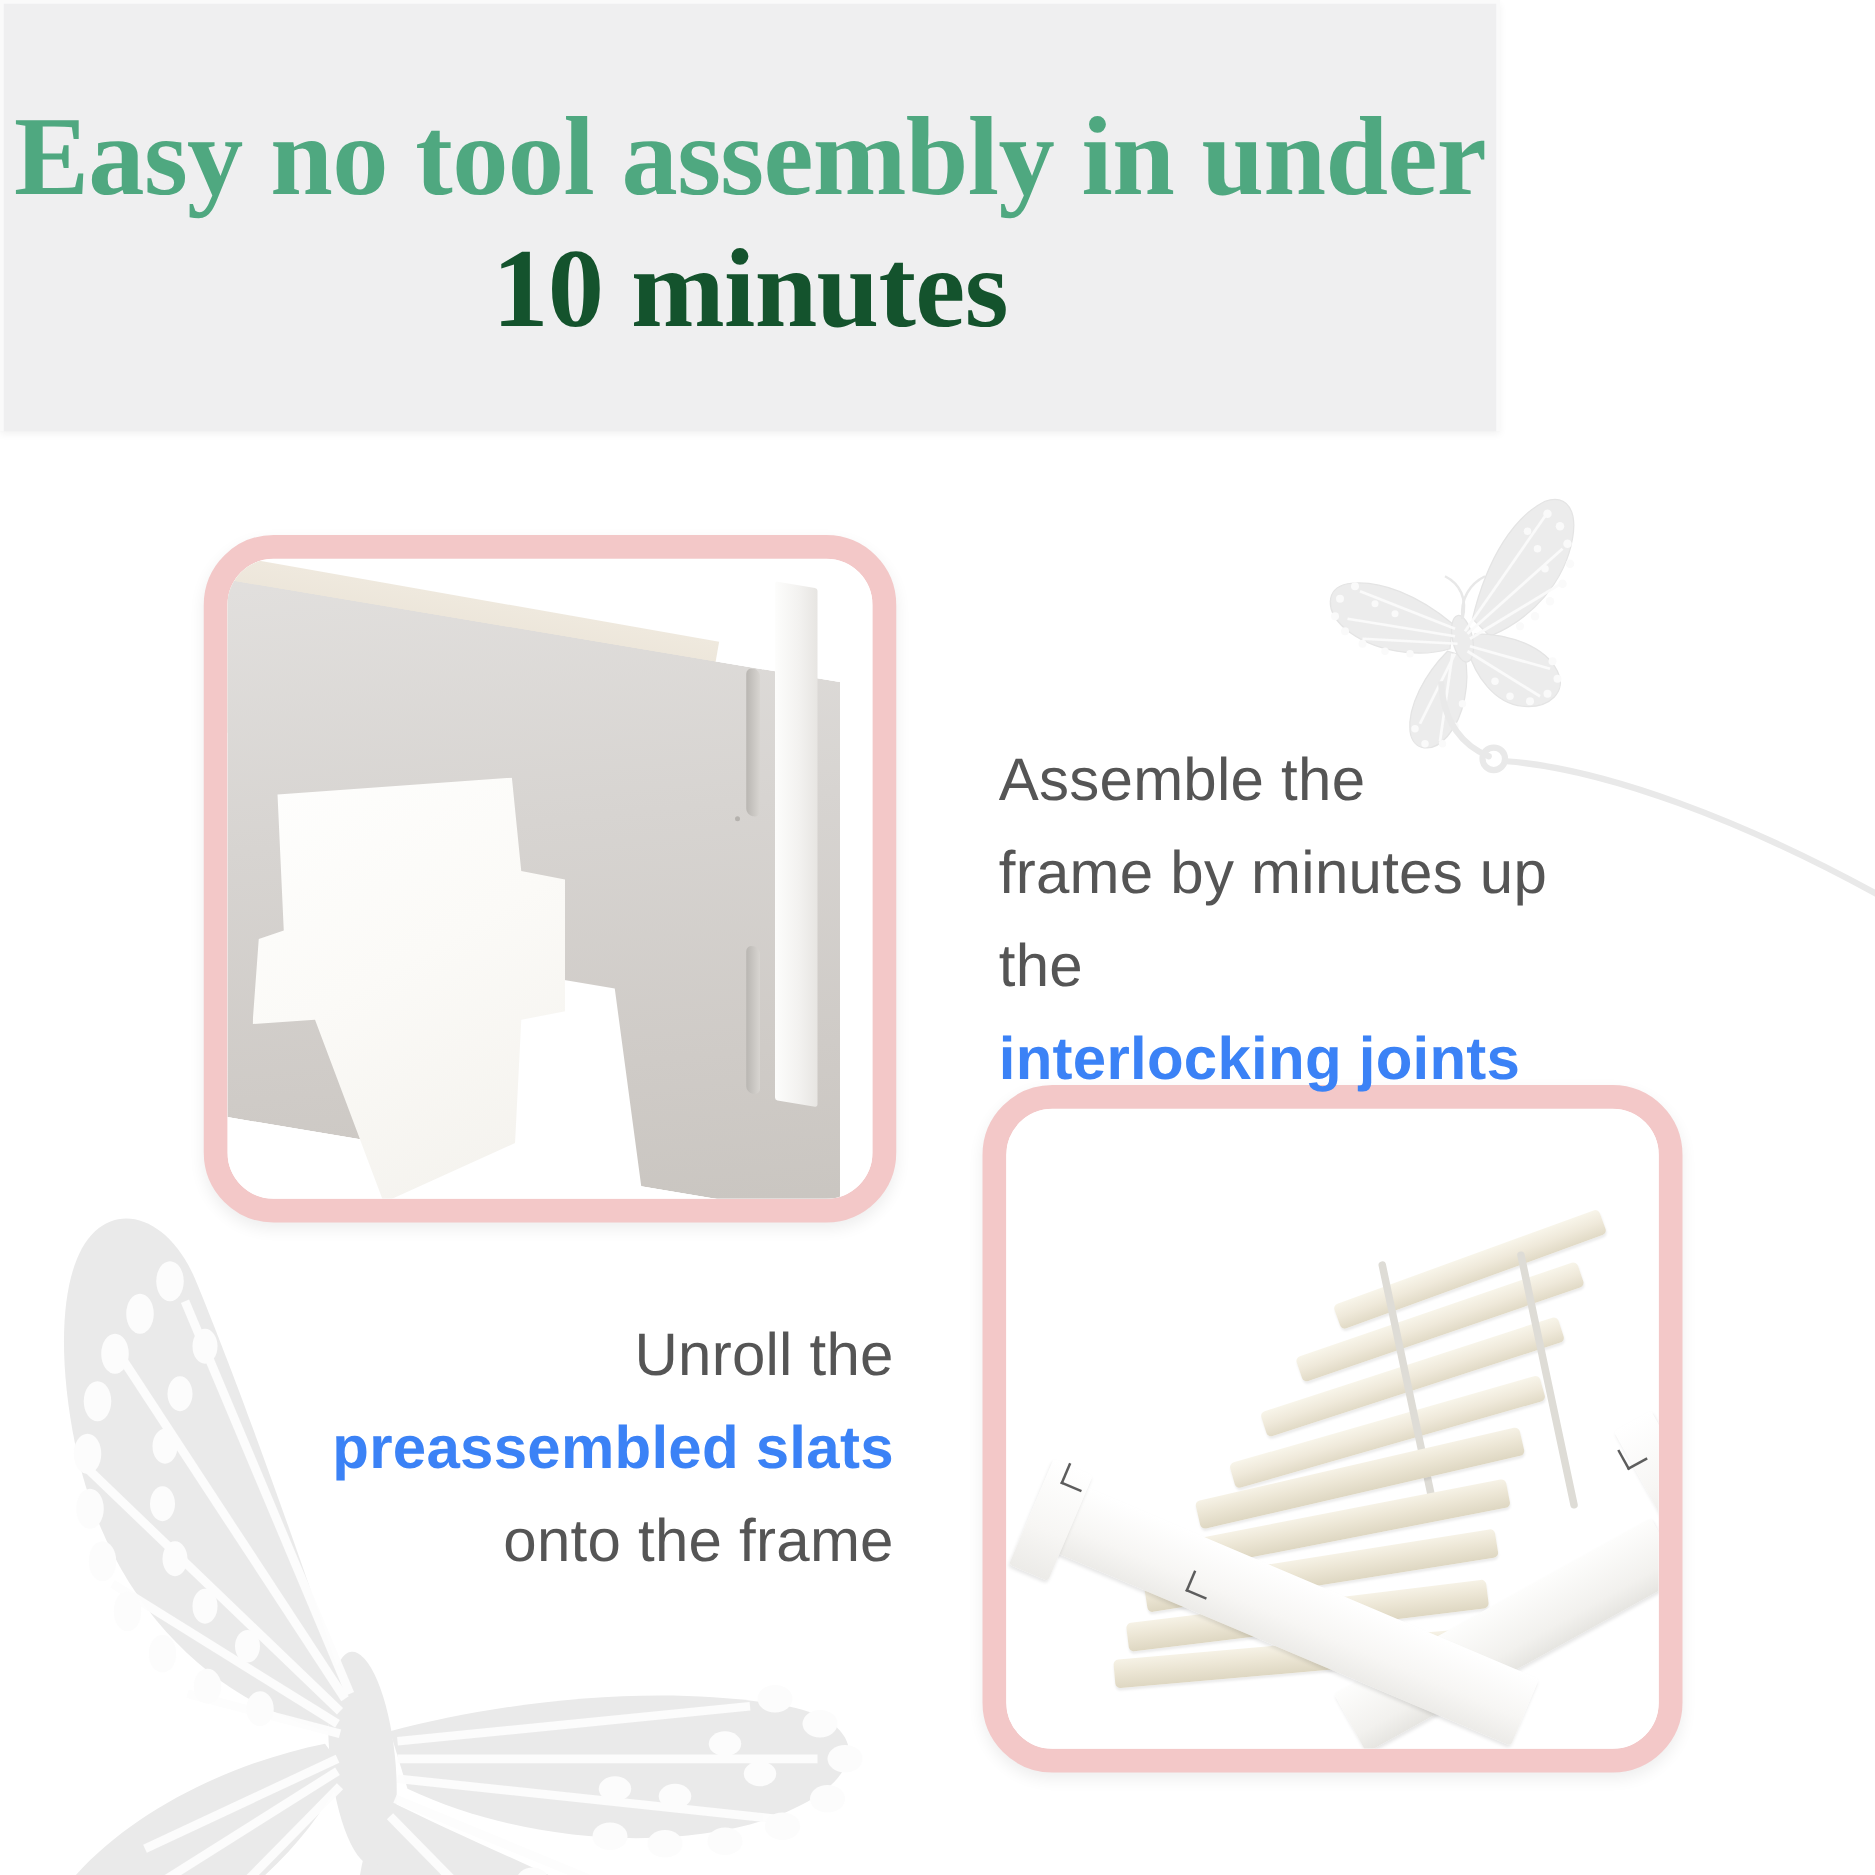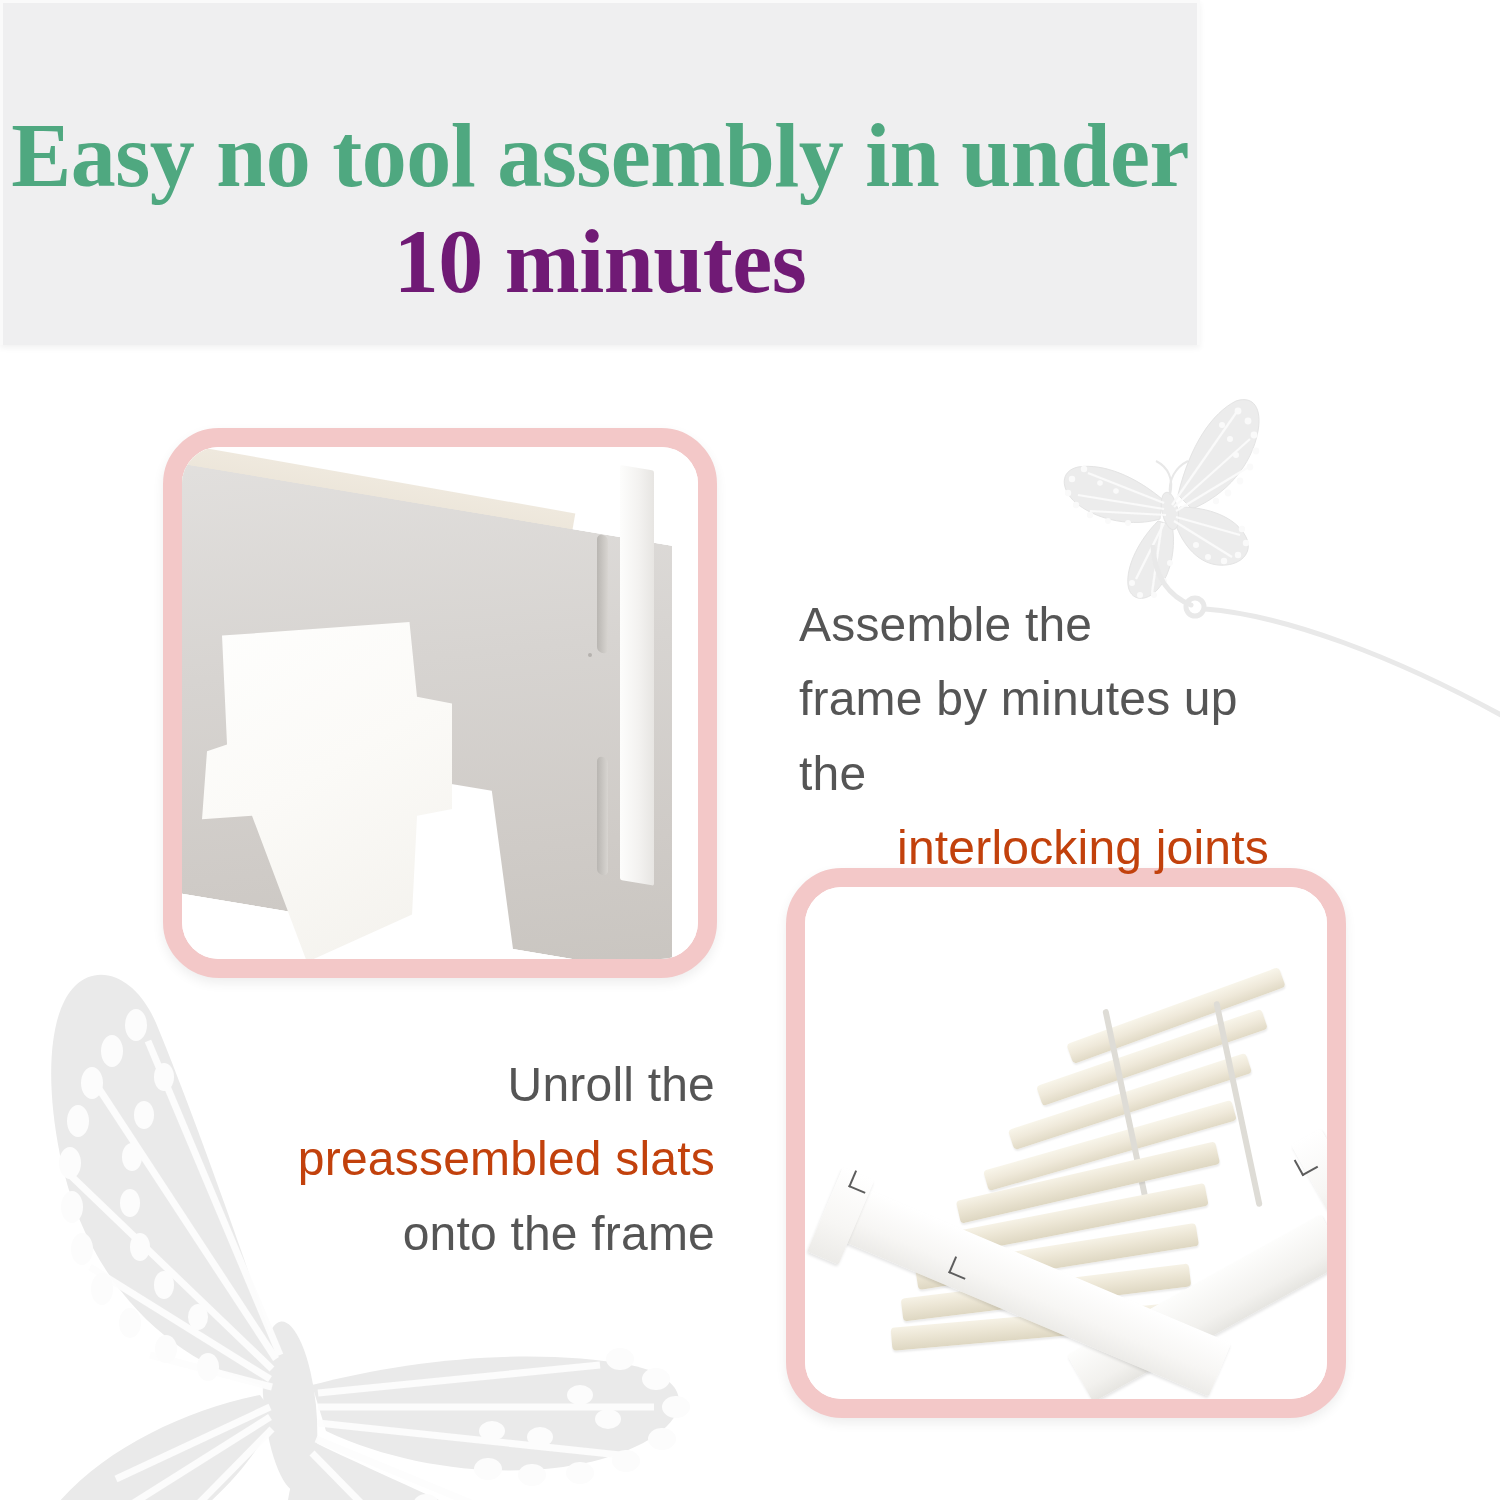--- a/index.html
+++ b/index.html
@@ -25,39 +25,39 @@
     width:1200px; height:345px;
     background:#efeff0;
     box-shadow:0 3px 6px rgba(0,0,0,.055);
     border-top:3px solid #fafafa;
     border-left:3px solid #fafafa;
     border-right:3px solid #fafafa;
     display:flex;
     flex-direction:column;
     align-items:center;
     justify-content:flex-start;
-    padding-top:108px;
+    padding-top:78px;
   }
   #headline-1{
     font-family:"Liberation Serif", serif;
     font-weight:bold;
     font-size:90px;
     line-height:1.0;
     letter-spacing:-0.5px;
     color:#4fa880;
     white-space:nowrap;
     text-align:center;
   }
   #headline-2{
     font-family:"Liberation Serif", serif;
     font-weight:bold;
     font-size:90px;
     line-height:1.0;
     letter-spacing:-0.5px;
-    color:#701a75;
+    color:#14532d;
     margin-top:16px;
     white-space:nowrap;
     text-align:center;
   }
 
   
   .butterfly{ position:absolute; pointer-events:none; }
   #butterfly-small{ left:1040px; top:395px; width:260px; height:230px; opacity:1; }
   #butterfly-large{ left:-60px; top:955px; width:800px; height:600px; opacity:1; }
   #butterfly-trail{ position:absolute; left:1145px; top:545px; width:360px; height:180px; pointer-events:none;}
@@ -192,21 +192,21 @@
 
   
   .caption{
     position:absolute;
     color:#555555;
     font-size:48px;
     line-height:1.55;
     letter-spacing:.2px;
     font-weight:400;
   }
-  .caption .bold{ font-weight:normal; color:#c2410c; display:block;text-align:right; }
+  .caption .bold{ font-weight:bold; color:#3b82f6; display:block; }
   .caption .line{ display:block; }
   #caption-joints{ left:799px; top:588px; width:470px; text-align:left; }
   #caption-slats { left:240px; top:1048px; width:475px; text-align:right; }
 </style>
 </head>
 <body>
 
 <div id="page">
 
   <div id="header-band">

